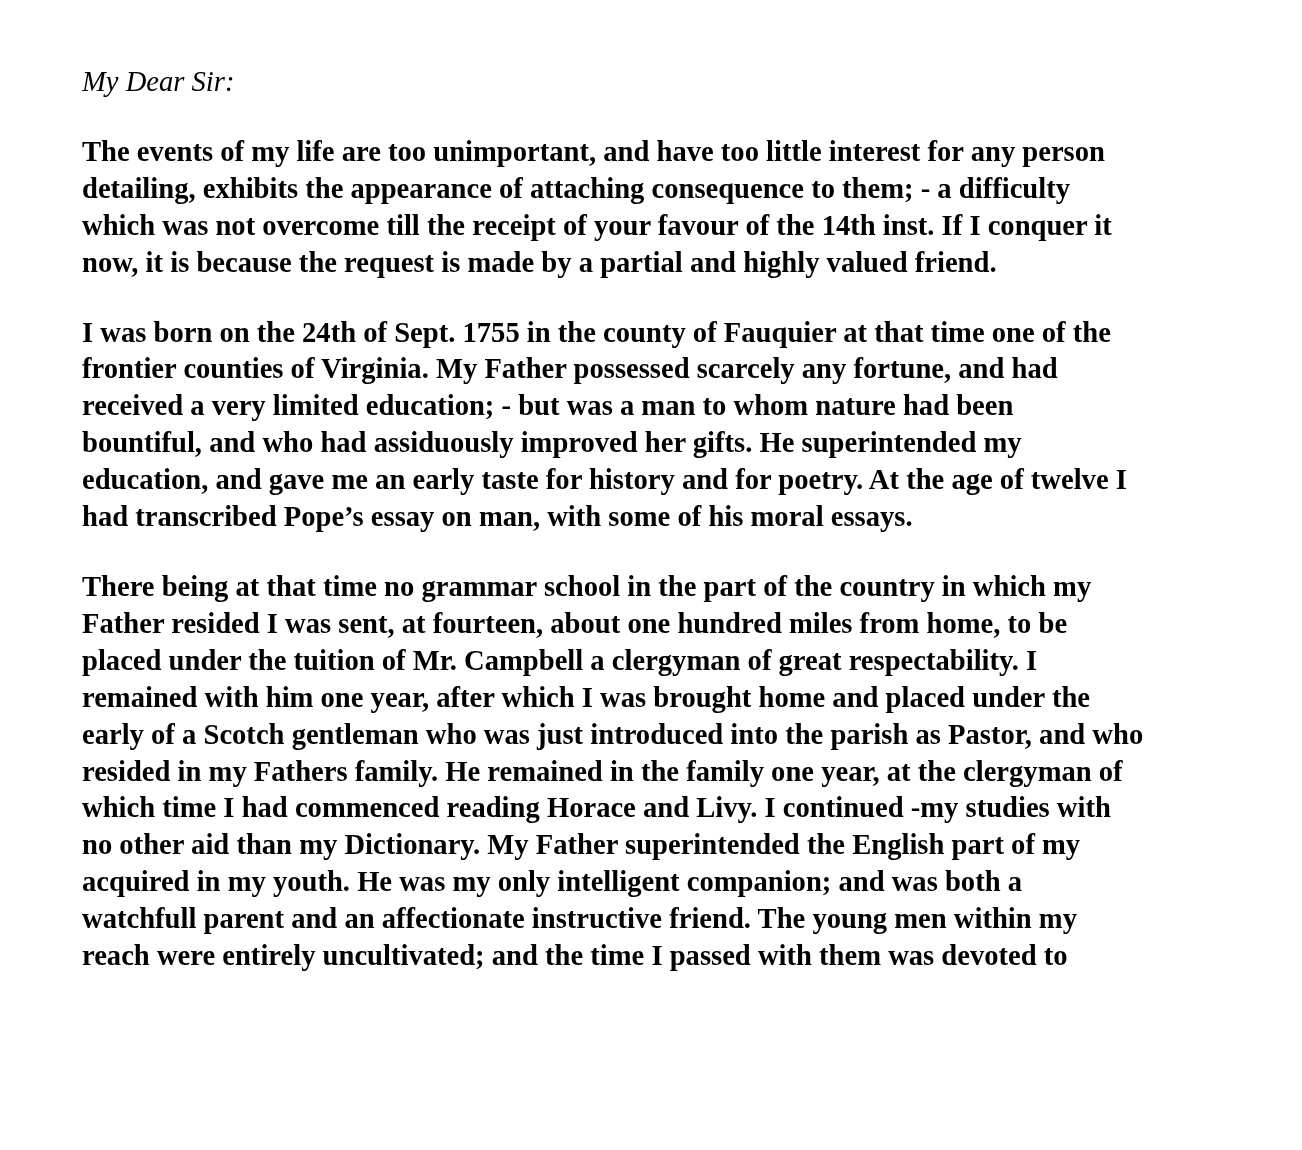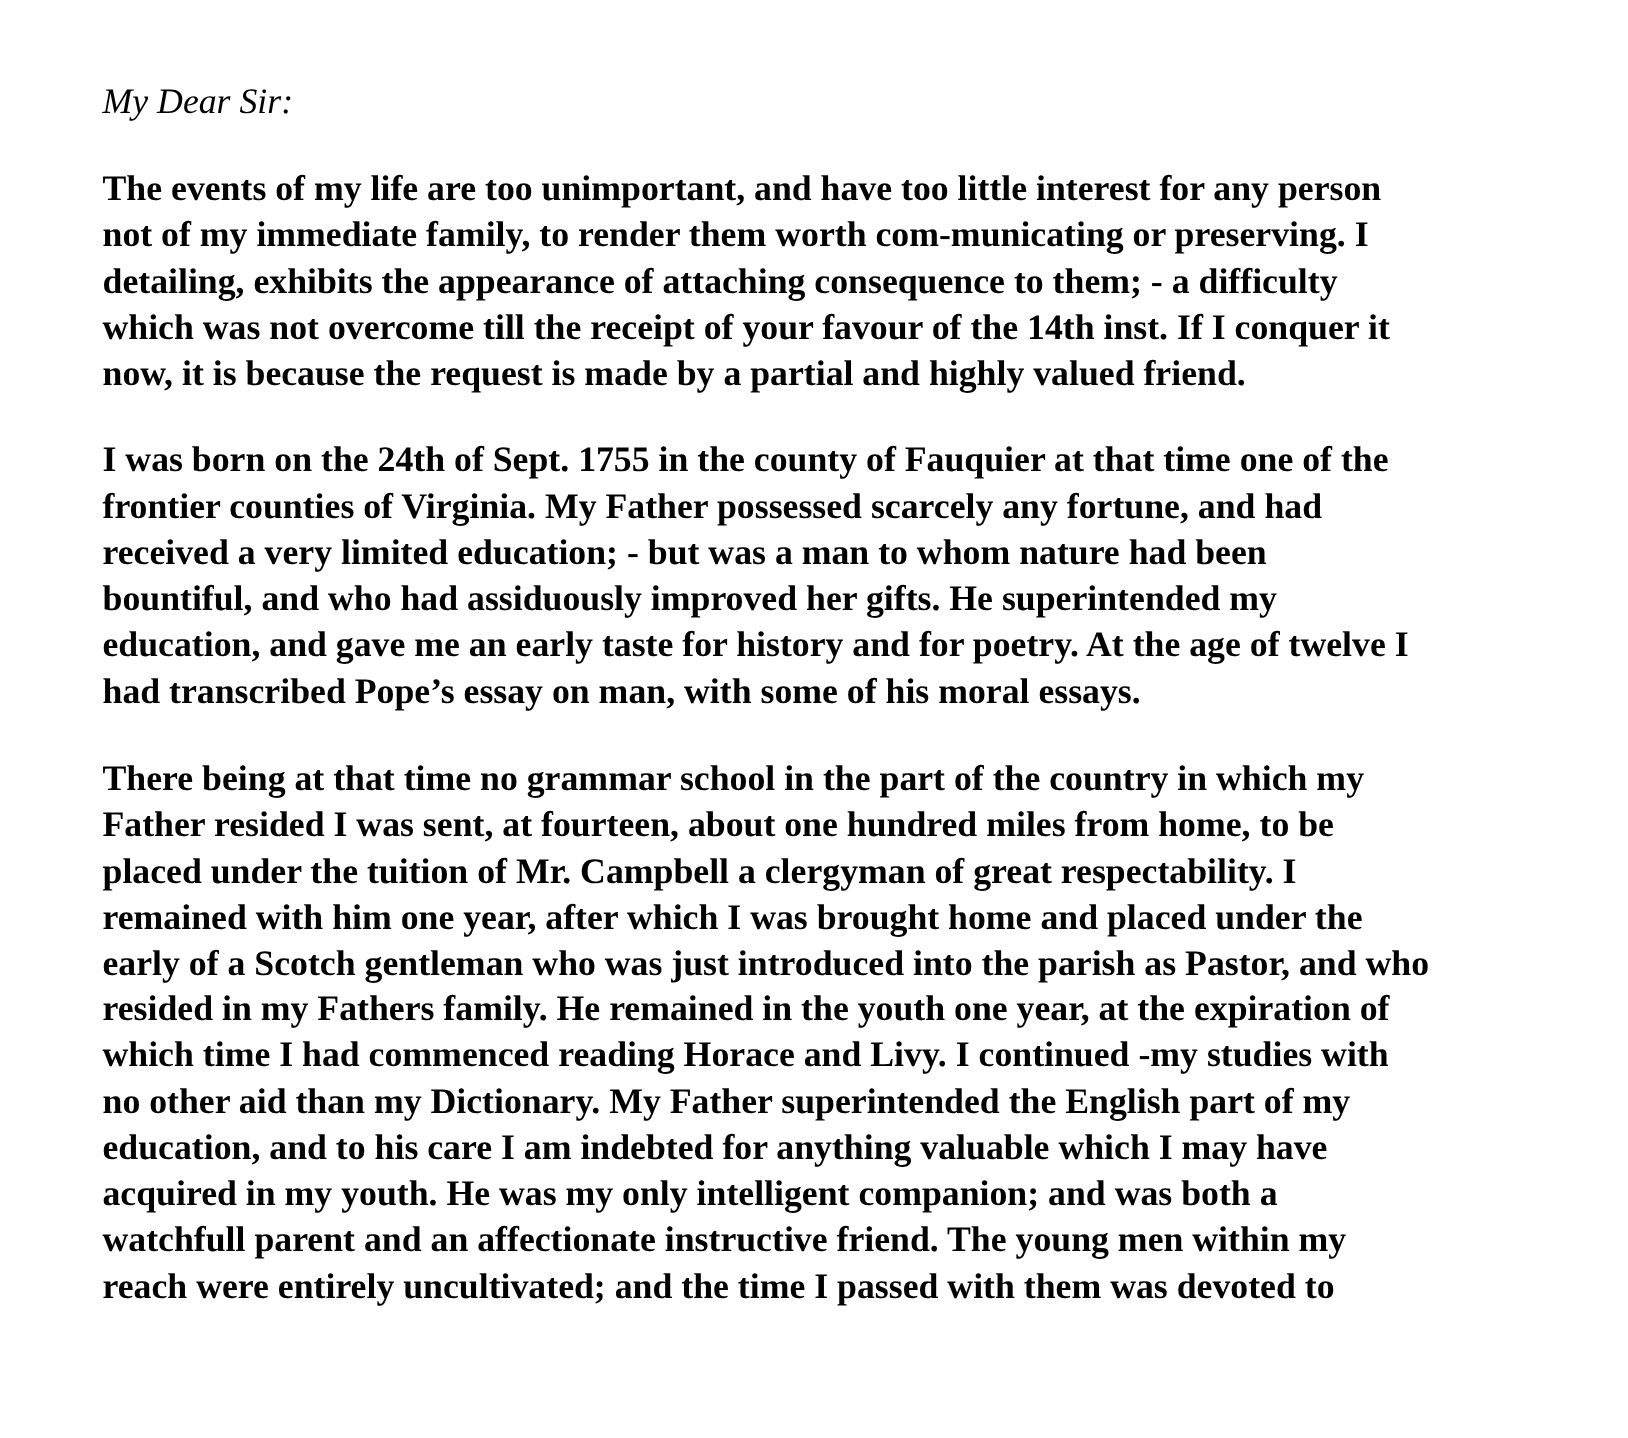--- a/index.html
+++ b/index.html
@@ -38,42 +38,40 @@
     }
   </style>
 </head>
 <body>
 
 <div class="page">
   <div class="salutation">My Dear Sir:</div>
 
   <div class="para">
     <span class="line">The events of my life are too unimportant, and have too little interest for any person</span>
-    <span class="line">not of my immediate family, to render them worth com-municating or preserving. I</span>
     <span class="line">detailing, exhibits the appearance of attaching consequence to them; - a difficulty</span>
     <span class="line">which was not overcome till the receipt of your favour of the 14th inst. If I conquer it</span>
     <span class="line">now, it is because the request is made by a partial and highly valued friend.</span>
   </div>
 
   <div class="para">
     <span class="line">I was born on the 24th of Sept. 1755 in the county of Fauquier at that time one of the</span>
     <span class="line">frontier counties of Virginia. My Father possessed scarcely any fortune, and had</span>
     <span class="line">received a very limited education; - but was a man to whom nature had been</span>
     <span class="line">bountiful, and who had assiduously improved her gifts. He superintended my</span>
     <span class="line">education, and gave me an early taste for history and for poetry. At the age of twelve I</span>
     <span class="line">had transcribed Pope’s essay on man, with some of his moral essays.</span>
   </div>
 
   <div class="para">
     <span class="line">There being at that time no grammar school in the part of the country in which my</span>
     <span class="line">Father resided I was sent, at fourteen, about one hundred miles from home, to be</span>
     <span class="line">placed under the tuition of Mr. Campbell a clergyman of great respectability. I</span>
     <span class="line">remained with him one year, after which I was brought home and placed under the</span>
     <span class="line">early of a Scotch gentleman who was just introduced into the parish as Pastor, and who</span>
-    <span class="line">resided in my Fathers family. He remained in the youth one year, at the expiration of</span>
+    <span class="line">resided in my Fathers family. He remained in the family one year, at the clergyman of</span>
     <span class="line">which time I had commenced reading Horace and Livy. I continued -my studies with</span>
     <span class="line">no other aid than my Dictionary. My Father superintended the English part of my</span>
-    <span class="line">education, and to his care I am indebted for anything valuable which I may have</span>
     <span class="line">acquired in my youth. He was my only intelligent companion; and was both a</span>
     <span class="line">watchfull parent and an affectionate instructive friend. The young men within my</span>
     <span class="line">reach were entirely uncultivated; and the time I passed with them was devoted to</span>
   </div>
 </div>
 
 </body></html>

